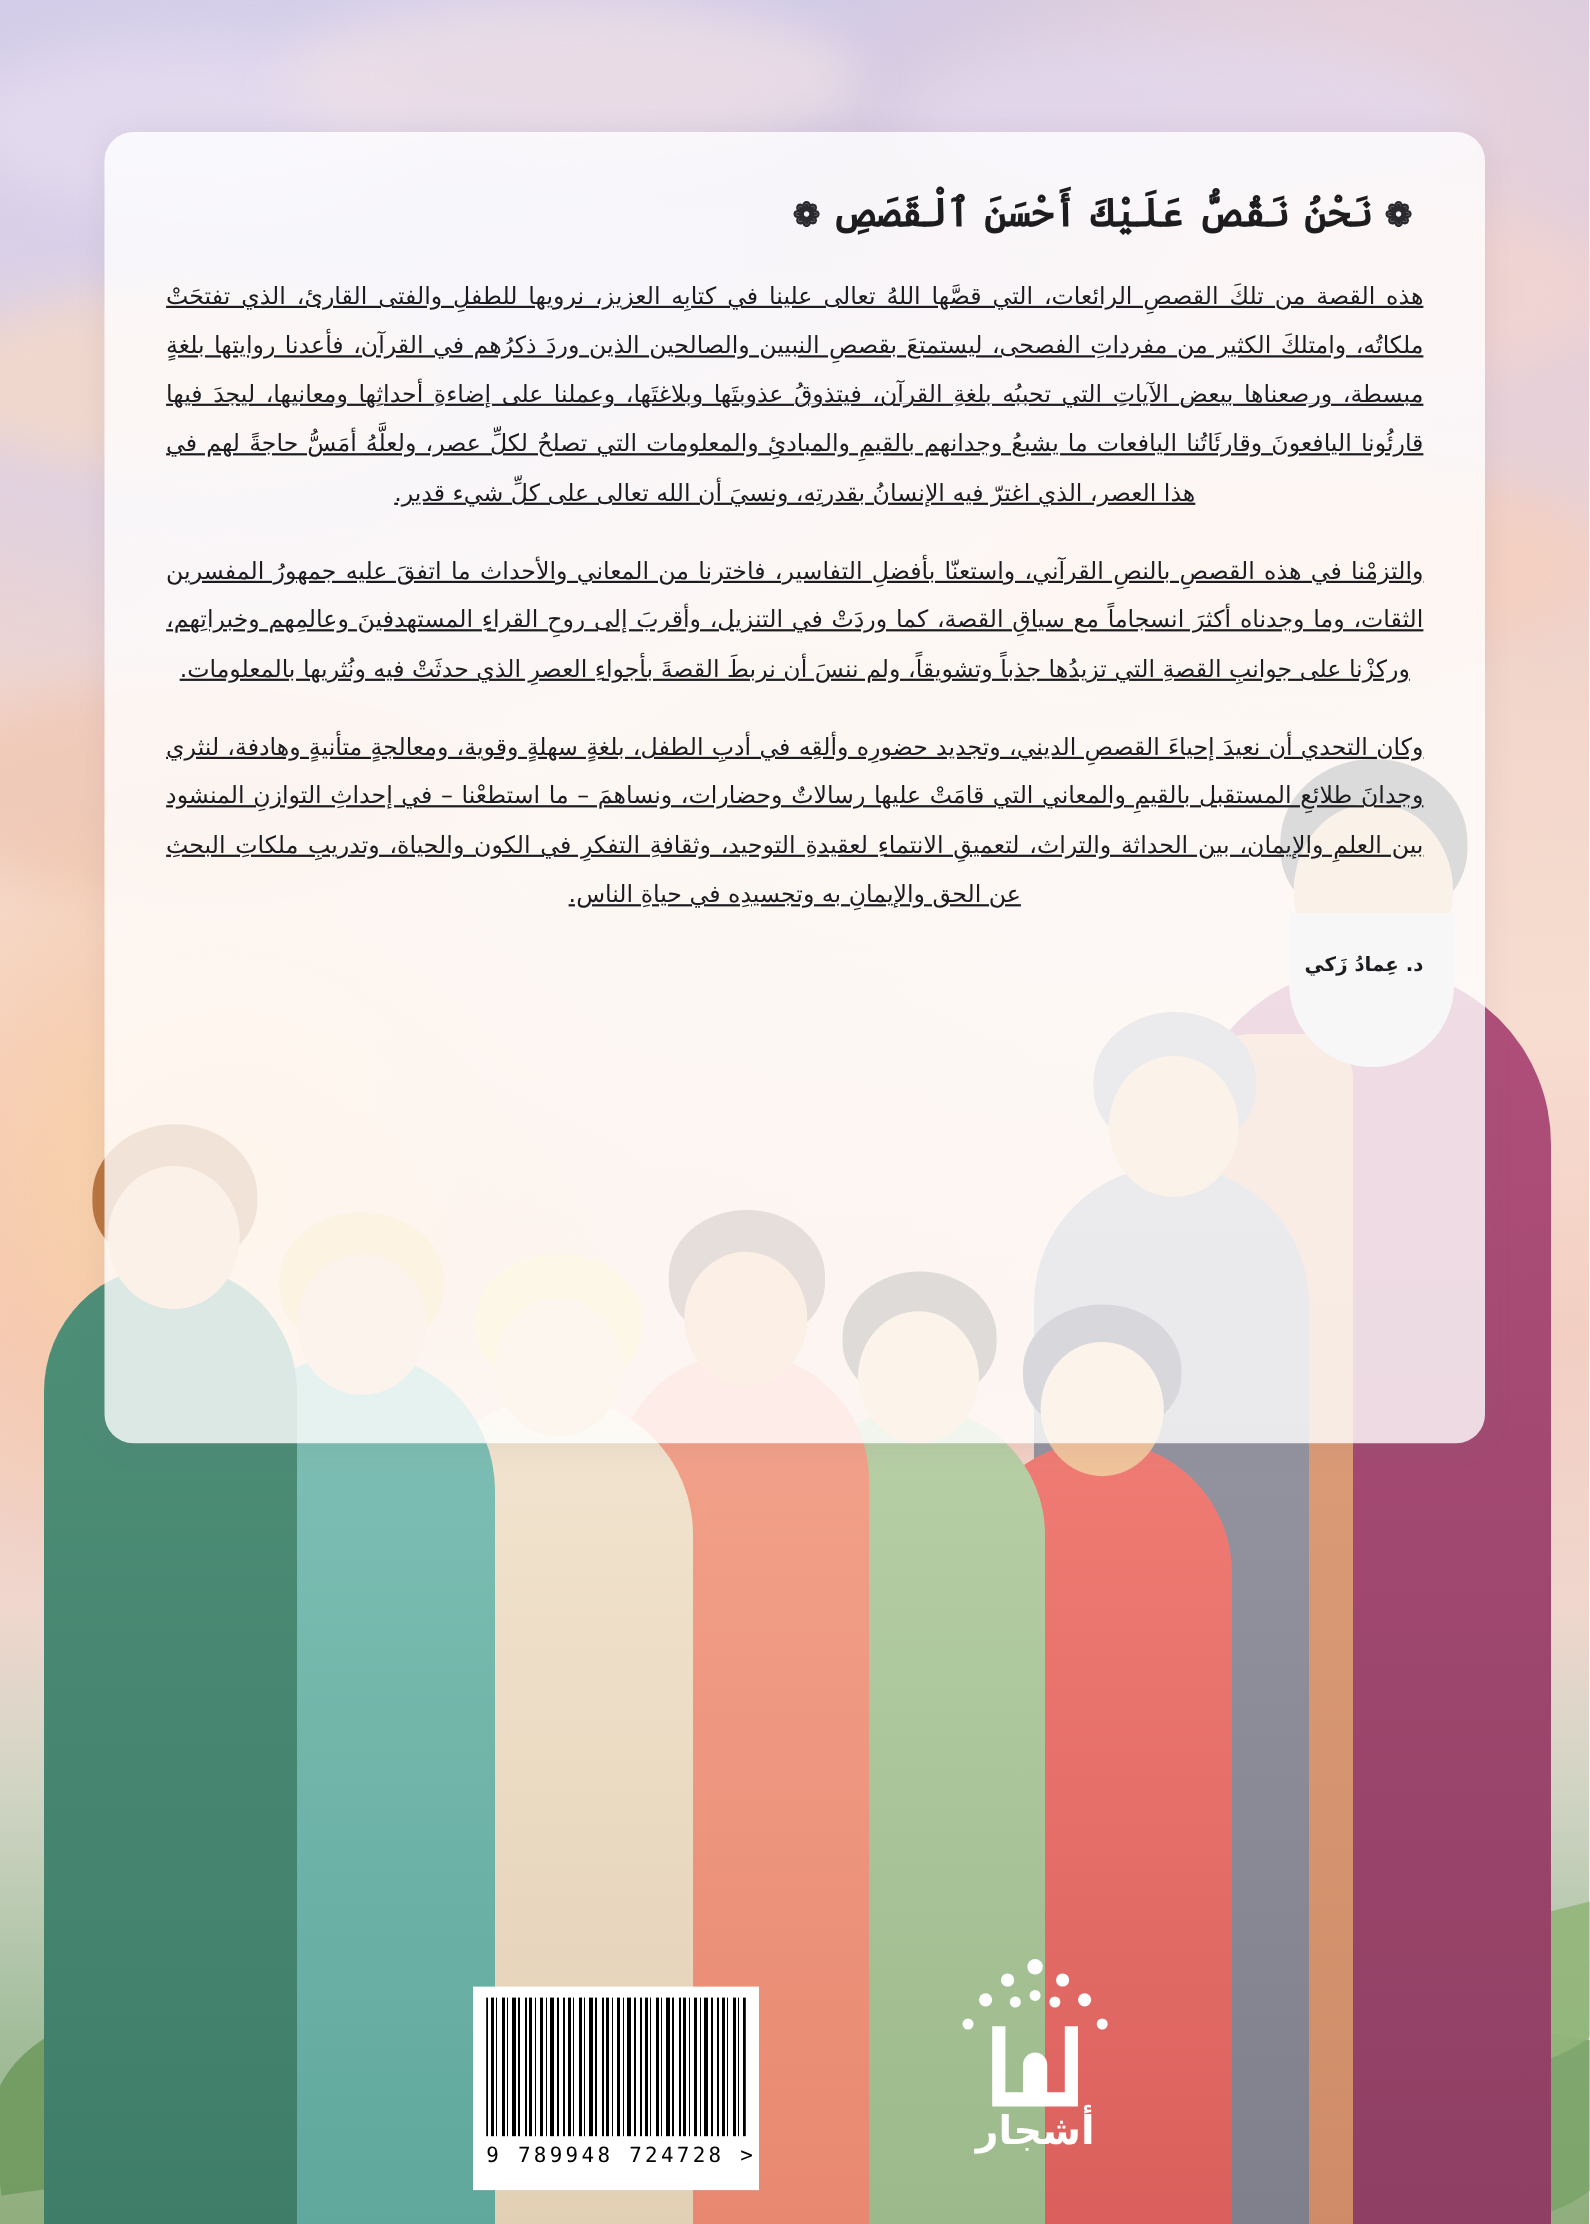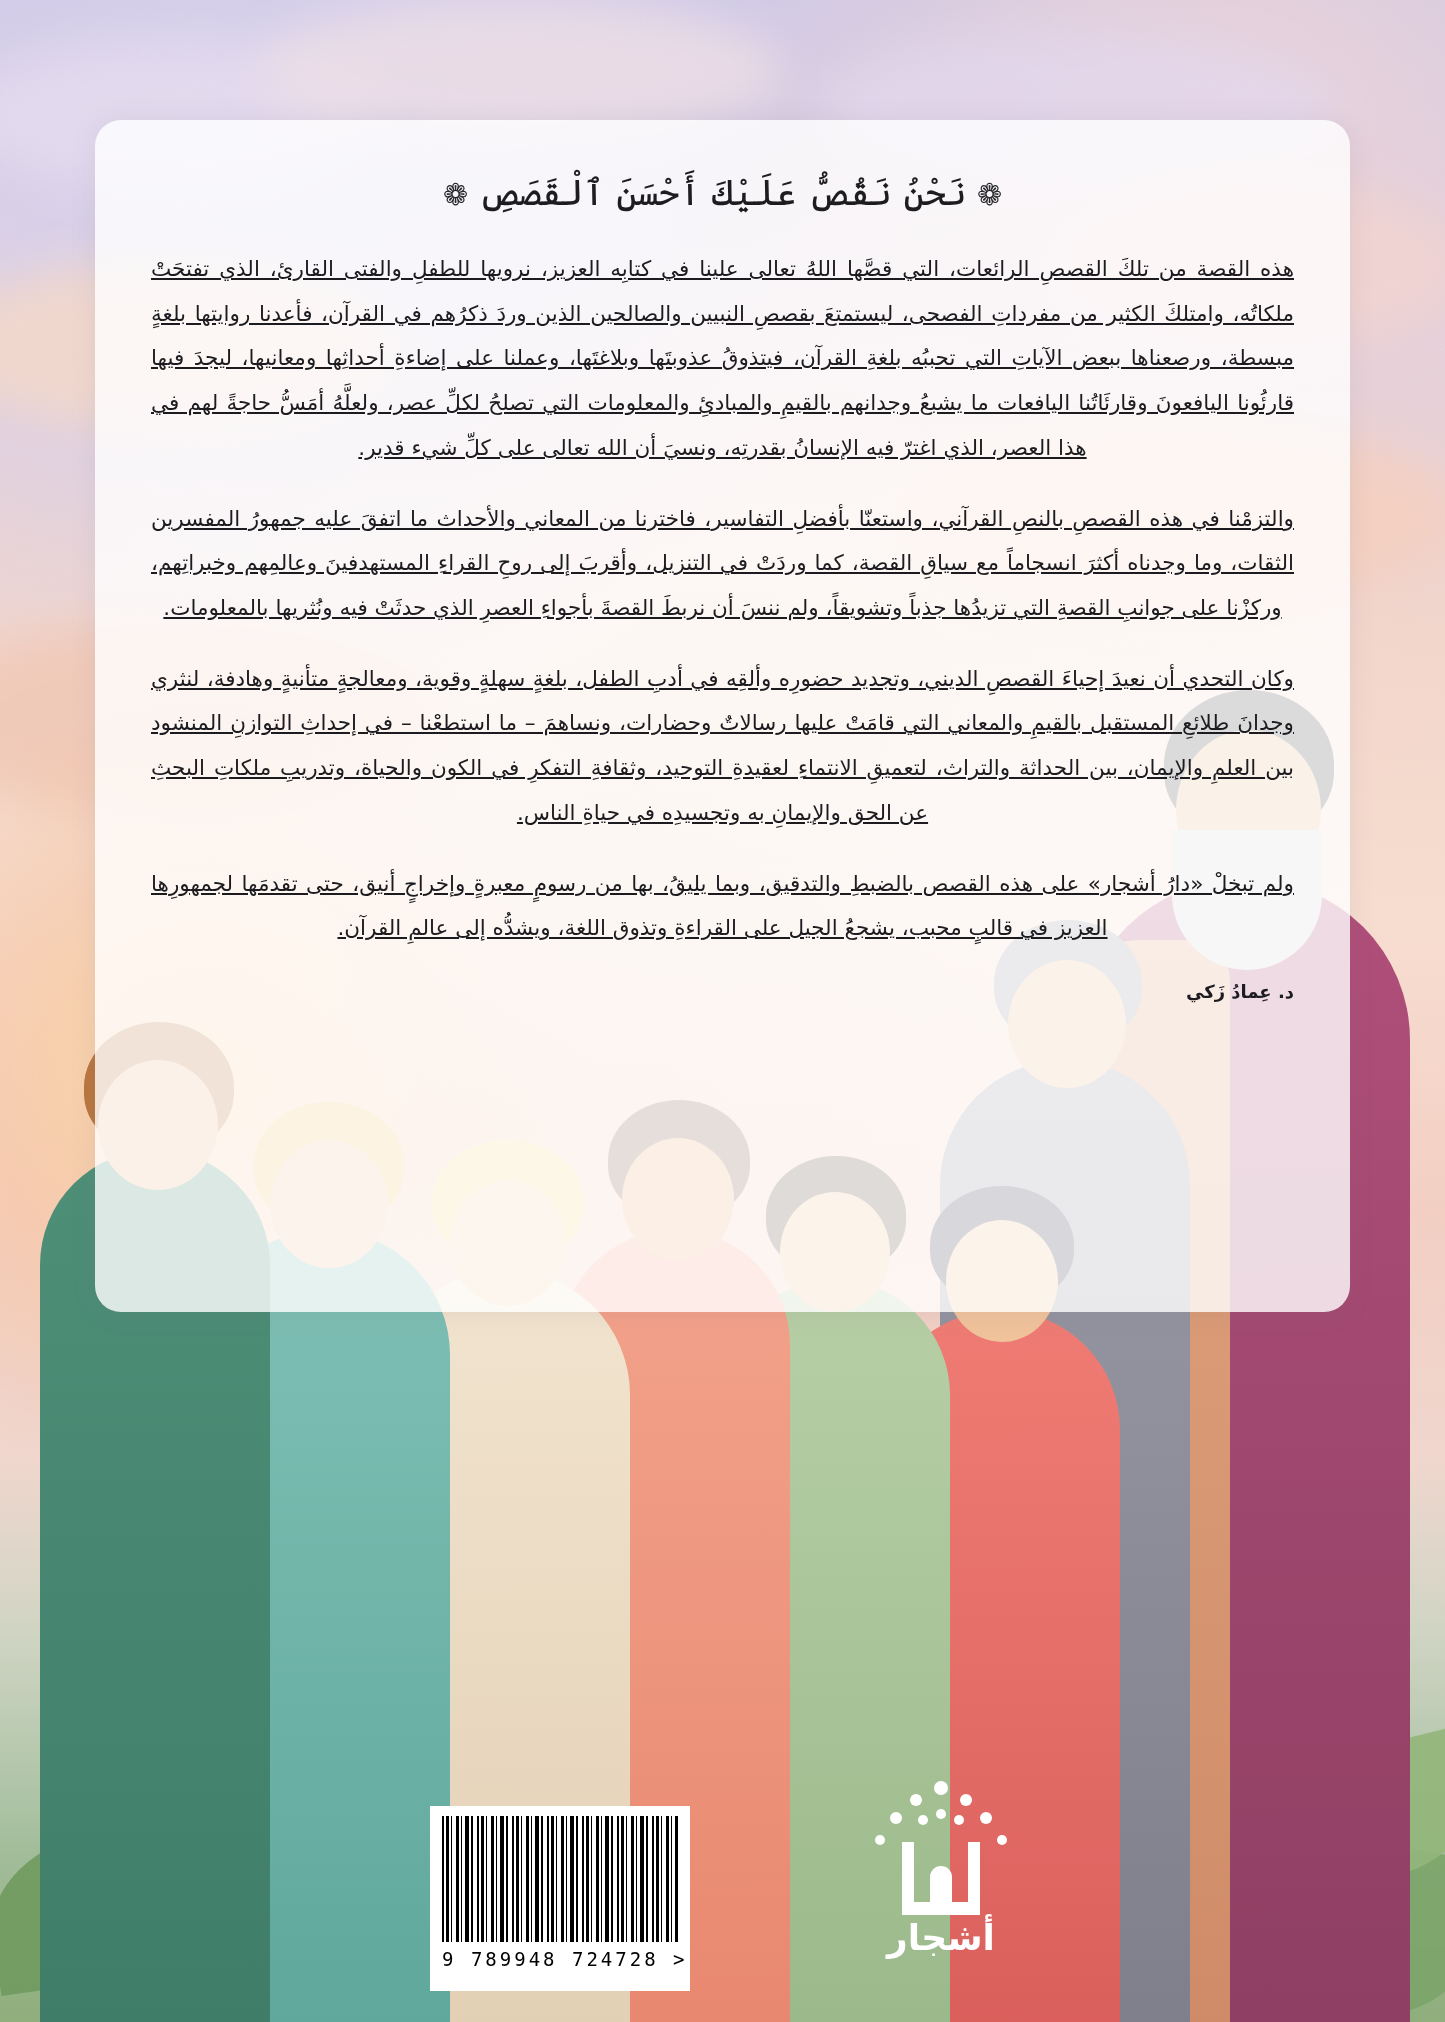--- a/index.html
+++ b/index.html
@@ -126,24 +126,24 @@
     top: 120px;
     width: 1255px;
     height: 1192px;
     background: rgba(255,255,255,.80);
     border-radius: 26px;
     box-shadow: 0 2px 26px rgba(120,110,130,.12);
     box-sizing: border-box;
     padding: 38px 56px 30px 56px;
   }
   .ayah {
-    text-align: center;
+    text-align: right;
     font-family: "DejaVu Serif", "Liberation Serif", serif;
     font-size: 36px;
-    font-weight: 400;
+    font-weight: 700;
     color: #1d1d1f;
     letter-spacing: 0;
     margin: 14px 0 34px 0;
     white-space: nowrap;
   }
   .ayah .orn { color: #2a2a2e; font-size: 30px; padding: 0 10px; }
   .para {
     font-family: "DejaVu Sans", "Liberation Sans", sans-serif;
     font-size: 21.5px;
     line-height: 2.08;
@@ -280,21 +280,20 @@
 
   <div class="card">
 
     <div class="ayah">
       <span class="orn">❁</span><span>نَحْنُ نَقُصُّ عَلَيْكَ أَحْسَنَ ٱلْقَصَصِ</span><span class="orn">❁</span>
     </div>
 
     <p class="para">هذه القصة من تلكَ القصصِ الرائعات، التي قصَّها اللهُ تعالى علينا في كتابِه العزيز، نرويها للطفلِ والفتى القارئ، الذي تفتحَتْ ملكاتُه، وامتلكَ الكثير من مفرداتِ الفصحى، ليستمتعَ بقصصِ النبيين والصالحين الذين وردَ ذكرُهم في القرآن، فأعدنا روايتها بلغةٍ مبسطة، ورصعناها ببعض الآياتِ التي تحببُه بلغةِ القرآن، فيتذوقُ عذوبتَها وبلاغتَها، وعملنا على إضاءةِ أحداثِها ومعانيها، ليجدَ فيها قارئُونا اليافعونَ وقارئَاتُنا اليافعات ما يشبعُ وجدانهم بالقيمِ والمبادئِ والمعلومات التي تصلحُ لكلِّ عصر، ولعلَّهُ أمَسُّ حاجةً لهم في هذا العصر، الذي اغترّ فيه الإنسانُ بقدرتِه، ونسيَ أن الله تعالى على كلِّ شيء قدير.</p>
     <p class="para">والتزمْنا في هذه القصصِ بالنصِ القرآني، واستعنّا بأفضلِ التفاسير، فاخترنا من المعاني والأحداث ما اتفقَ عليه جمهورُ المفسرين الثقات، وما وجدناه أكثرَ انسجاماً مع سياقِ القصة، كما وردَتْ في التنزيل، وأقربَ إلى روحِ القراءِ المستهدفينَ وعالمِهم وخبراتِهم، وركزْنا على جوانبِ القصةِ التي تزيدُها جذباً وتشويقاً، ولم ننسَ أن نربطَ القصةَ بأجواءِ العصرِ الذي حدثَتْ فيه ونُثريها بالمعلومات.</p>
     <p class="para">وكان التحدي أن نعيدَ إحياءَ القصصِ الديني، وتجديد حضورِه وألقِه في أدبِ الطفل، بلغةٍ سهلةٍ وقوية، ومعالجةٍ متأنيةٍ وهادفة، لنثري وجدانَ طلائعِ المستقبل بالقيمِ والمعاني التي قامَتْ عليها رسالاتٌ وحضارات، ونساهمَ – ما استطعْنا – في إحداثِ التوازنِ المنشود بين العلمِ والإيمان، بين الحداثة والتراث، لتعميقِ الانتماءِ لعقيدةِ التوحيد، وثقافةِ التفكرِ في الكون والحياة، وتدريبِ ملكاتِ البحثِ عن الحق والإيمانِ به وتجسيدِه في حياةِ الناس.</p>
-    <p class="para">ولم تبخلْ «دارُ أشجار» على هذه القصص بالضبطِ والتدقيق، وبما يليقُ، بها من رسومٍ معبرةٍ وإخراجٍ أنيق، حتى تقدمَها لجمهورِها العزيز في قالبٍ محبب، يشجعُ الجيل على القراءةِ وتذوق اللغة، ويشدُّه إلى عالمِ القرآن.</p>
 
     <div class="signature">د. عِمادُ زَكي</div>
   </div>
 
   <div class="barcode-wrap">
     <div class="bars"></div>
     <div class="barcode-num">
       <span>9 789948 724728</span>
       <span>&gt;</span>
     </div>

